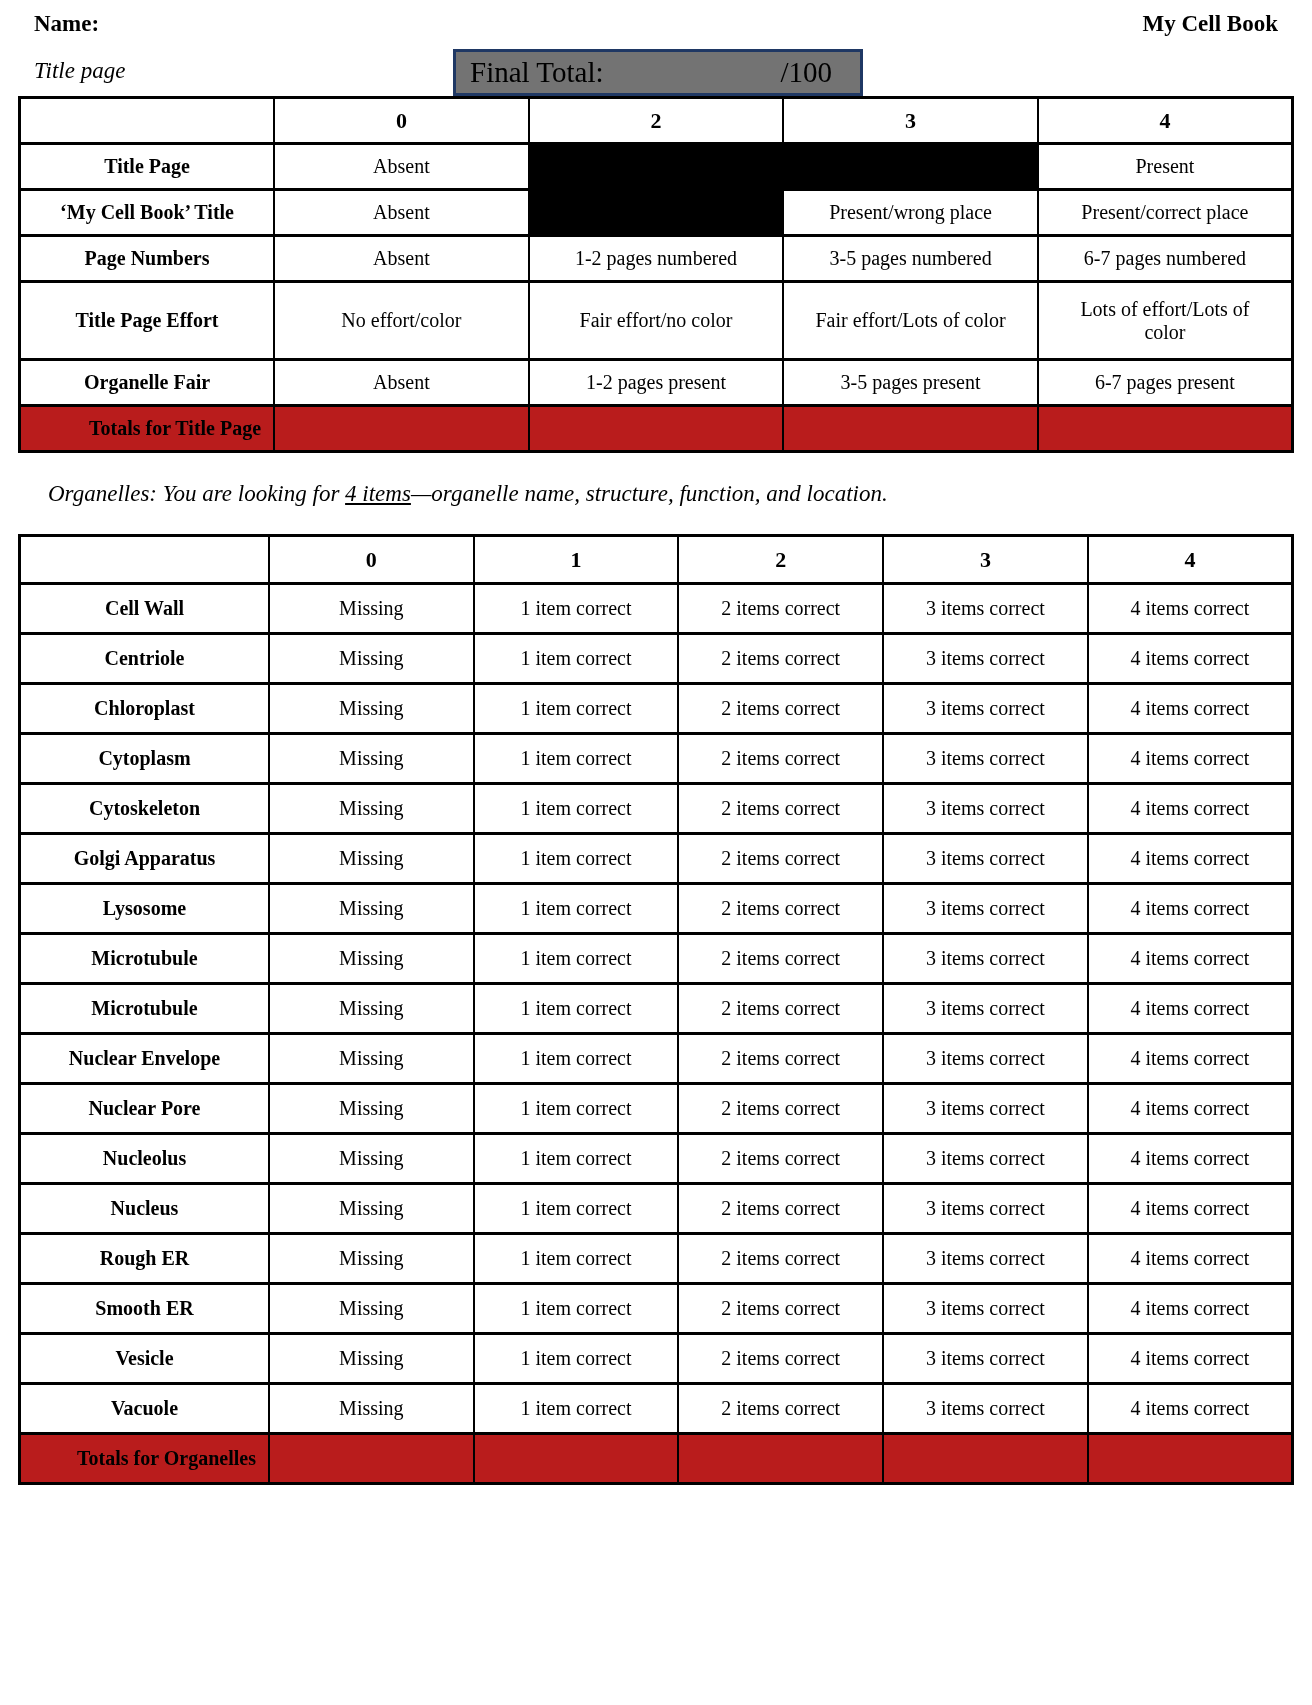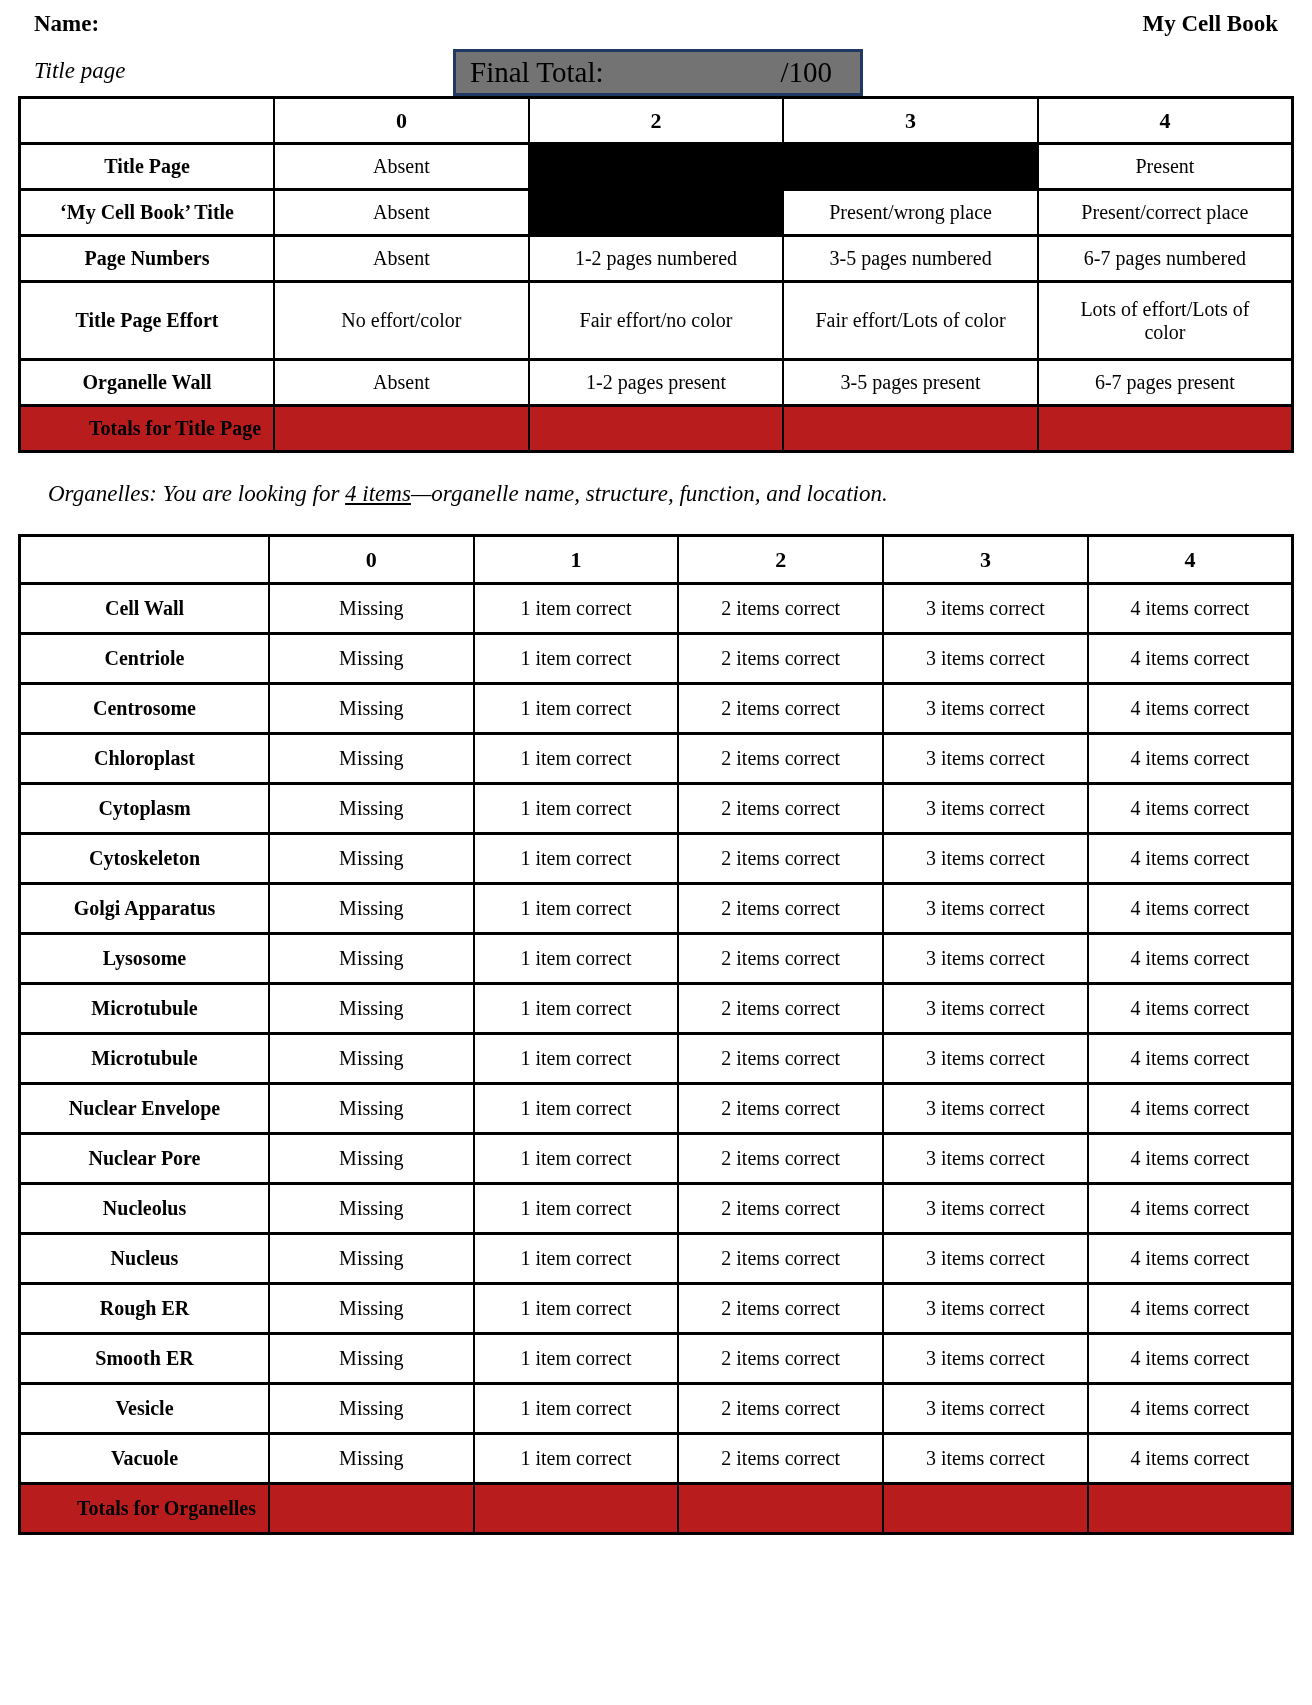--- a/index.html
+++ b/index.html
@@ -90,21 +90,21 @@
           <td>6-7 pages numbered</td>
         </tr>
         <tr class="tall">
           <th scope="row">Title Page Effort</th>
           <td>No effort/color</td>
           <td>Fair effort/no color</td>
           <td>Fair effort/Lots of color</td>
           <td>Lots of effort/Lots of color</td>
         </tr>
         <tr>
-          <th scope="row">Organelle Wall</th>
+          <th scope="row">Organelle Fair</th>
           <td>Absent</td>
           <td>1-2 pages present</td>
           <td>3-5 pages present</td>
           <td>6-7 pages present</td>
         </tr>
         <tr class="total-row">
           <th scope="row">Totals for Title Page</th>
           <td></td>
           <td></td>
           <td></td>
@@ -137,28 +137,20 @@
         </tr>
         <tr>
           <th scope="row">Centriole</th>
           <td>Missing</td>
           <td>1 item correct</td>
           <td>2 items correct</td>
           <td>3 items correct</td>
           <td>4 items correct</td>
         </tr>
         <tr>
-          <th scope="row">Centrosome</th>
-          <td>Missing</td>
-          <td>1 item correct</td>
-          <td>2 items correct</td>
-          <td>3 items correct</td>
-          <td>4 items correct</td>
-        </tr>
-        <tr>
           <th scope="row">Chloroplast</th>
           <td>Missing</td>
           <td>1 item correct</td>
           <td>2 items correct</td>
           <td>3 items correct</td>
           <td>4 items correct</td>
         </tr>
         <tr>
           <th scope="row">Cytoplasm</th>
           <td>Missing</td>

